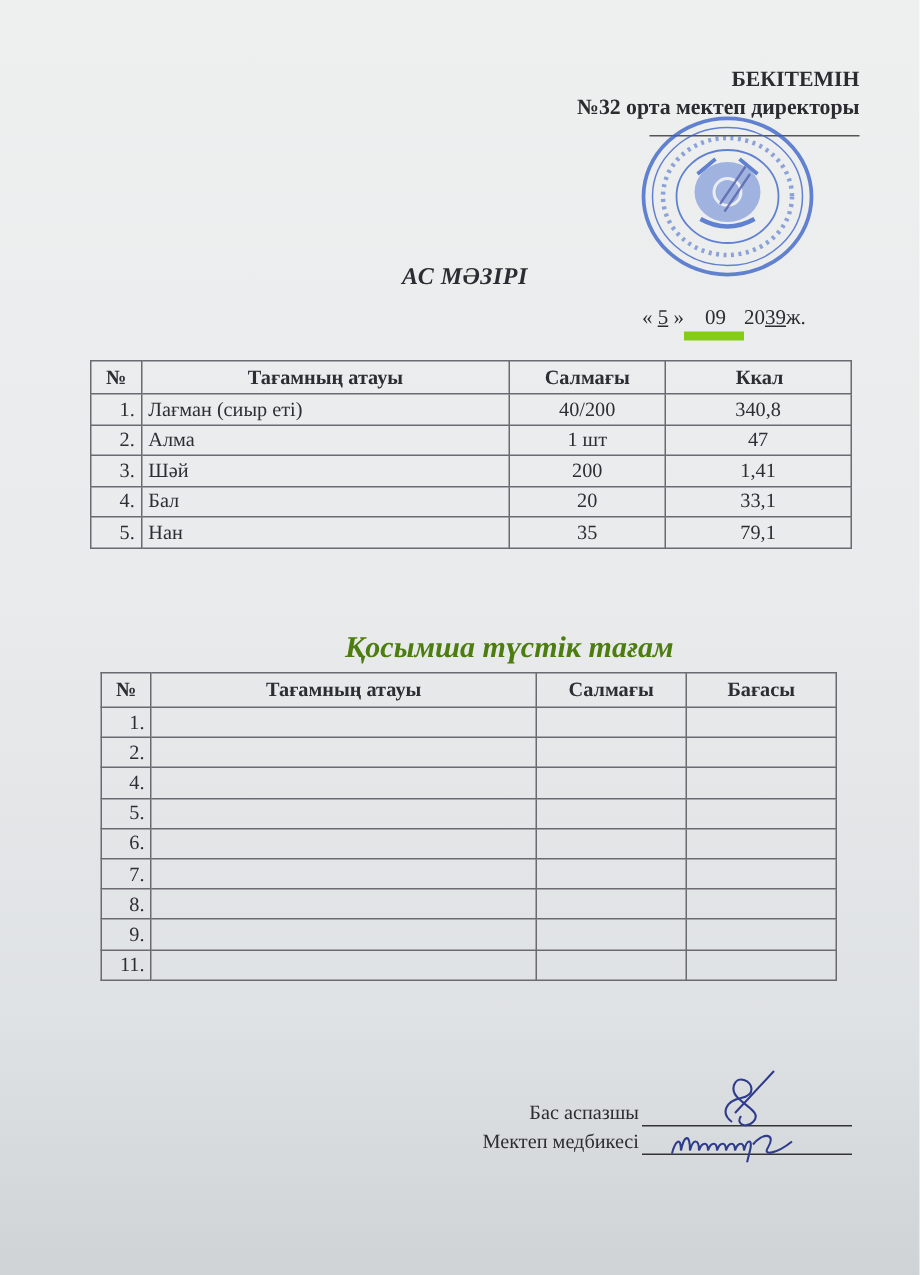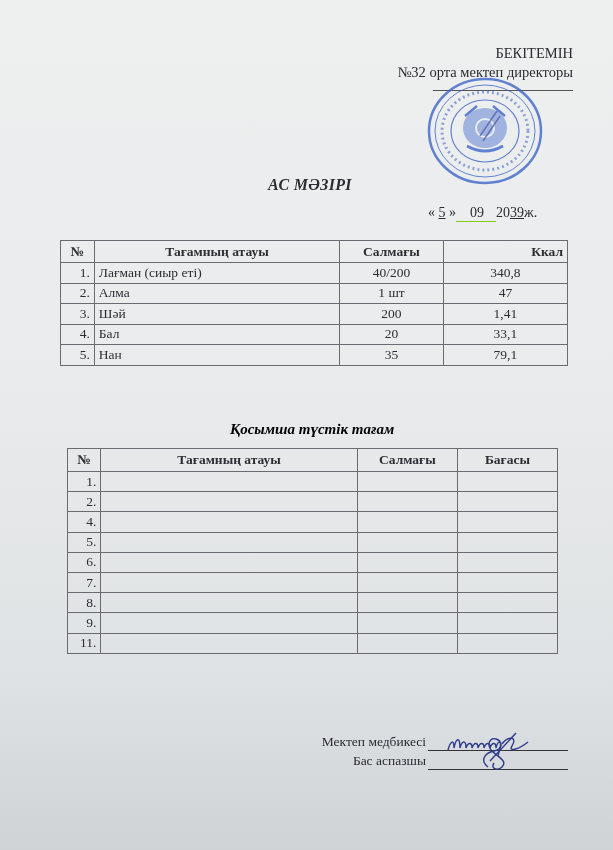--- a/index.html
+++ b/index.html
@@ -5,46 +5,46 @@
     html, body { margin: 0; padding: 0; }
     body {
       width: 613px; height: 850px; overflow: hidden; position: relative;
       background: linear-gradient(180deg, #eef0f0 0%, #e9ebec 45%, #dfe2e4 80%, #cfd3d6 100%);
       font-family: "Liberation Serif", "DejaVu Serif", serif;
       color: #2a2a2e;
     }
     .abs { position: absolute; }
 
     
-    .approve { right: 40px; top: 44px; text-align: right; font-weight: normal; font-size: 14.5px; line-height: 19px; color: #2b2b30; z-index: 2; }
+    .approve { right: 40px; top: 44px; text-align: right; font-weight: bold; font-size: 14.5px; line-height: 19px; color: #2b2b30; z-index: 2; }
     .approve .line { display: block; }
     .approve .uline { display: block; width: 140px; margin-left: auto; border-bottom: 1px solid #555; height: 8px; }
 
     
     .stamp { left: 425px; top: 76px; width: 120px; height: 110px; z-index: 3; opacity: 0.78; }
 
     .title { left: 268px; top: 176px; font-style: italic; font-weight: bold; font-size: 16px; color: #2c2c32; letter-spacing: 0.3px; }
 
     .date { left: 428px; top: 205px; font-size: 14px; color: #2c2c32; }
     .date .u { text-decoration: underline; }
-    .date .blank { display: inline-block; border-bottom: 1px solid #84cc16; padding: 0 12px 0 14px; }
+    .date .blank { display: inline-block; border-bottom: 6px solid #84cc16; padding: 0 12px 0 14px; }
 
     table { border-collapse: collapse; }
     td, th { border: 1px solid #6a6a70; padding: 0 4px; font-size: 13.5px; color: #2d2d33; }
     th { font-weight: bold; height: 21px; }
 
     .t1 { left: 60px; top: 240px; width: 508px; }
     .t1 td { height: 19.5px; }
     .t1 .c-num { width: 24px; text-align: right; }
     .t1 .c-name { width: 230px; text-align: left; }
     .t1 .c-w { width: 92px; text-align: center; }
     .t1 .c-k { width: 110px; text-align: center; }
-    .t1 th.c-k { text-align: right; padding-left: 6px; margin-top: 34px; }
-
-    .sub { left: 230px; top: 421px; font-style: italic; font-weight: bold; font-size: 15px; color: #000000; }
+    .t1 th.c-k { text-align: center; padding-left: 6px; margin-top: 34px; }
+
+    .sub { left: 230px; top: 421px; font-style: italic; font-weight: bold; font-size: 20px; color: #4d7c0f; }
 
     .t2 { left: 67px; top: 448px; width: 491px; }
     .t2 th { height: 22px; }
     .t2 td { height: 19.2px; }
     .t2 .c-num { width: 24px; text-align: right; }
     .t2 .c-name { width: 245px; }
     .t2 .c-w { width: 90px; }
     .t2 .c-p { width: 90px; }
 
     .signs { right: 45px; top: 732px; font-size: 13.5px; line-height: 19px; color: #2c2c32; }
@@ -193,28 +193,28 @@
         <td class="c-num">11.</td>
         <td class="c-name"></td>
         <td class="c-w"></td>
         <td class="c-p"></td>
       </tr>
   </tbody>
 </table>
 
 <div class="abs signs">
   <div class="sign-row">
+    <span class="sign-label">Бас аспазшы</span>
+    <span class="sign-line">
+      <svg class="sig-svg" width="140" height="42" viewBox="0 0 140 42">
+        <path d="M60 36 C52 30 56 22 66 20 C76 18 74 10 68 8 C62 6 58 14 64 20 C70 26 80 30 74 36 C70 40 62 38 66 32 M62 30 L88 2" stroke="#2f3c8c" stroke-width="1.4" fill="none"></path>
+      </svg>
+    </span>
+  </div>
+  <div class="sign-row">
     <span class="sign-label">Мектеп медбикесі</span>
     <span class="sign-line">
       <svg class="sig-svg" width="140" height="42" viewBox="0 0 140 42" style="top:-20px">
         <path d="M20 36 C22 28 26 24 26 34 C28 24 32 22 32 34 C34 26 38 26 38 34 C40 28 44 28 44 34 C46 28 50 28 50 34 C52 28 56 28 56 34 C58 28 62 28 62 34 C64 28 68 28 68 34 C70 26 74 26 72 34 L70 42 M74 30 C80 22 90 22 84 32 C80 38 90 36 100 28" stroke="#2f3c8c" stroke-width="1.4" fill="none"></path>
       </svg>
     </span>
   </div>
-  <div class="sign-row">
-    <span class="sign-label">Бас аспазшы</span>
-    <span class="sign-line">
-      <svg class="sig-svg" width="140" height="42" viewBox="0 0 140 42">
-        <path d="M60 36 C52 30 56 22 66 20 C76 18 74 10 68 8 C62 6 58 14 64 20 C70 26 80 30 74 36 C70 40 62 38 66 32 M62 30 L88 2" stroke="#2f3c8c" stroke-width="1.4" fill="none"></path>
-      </svg>
-    </span>
-  </div>
 </div>
 
 </body></html>

